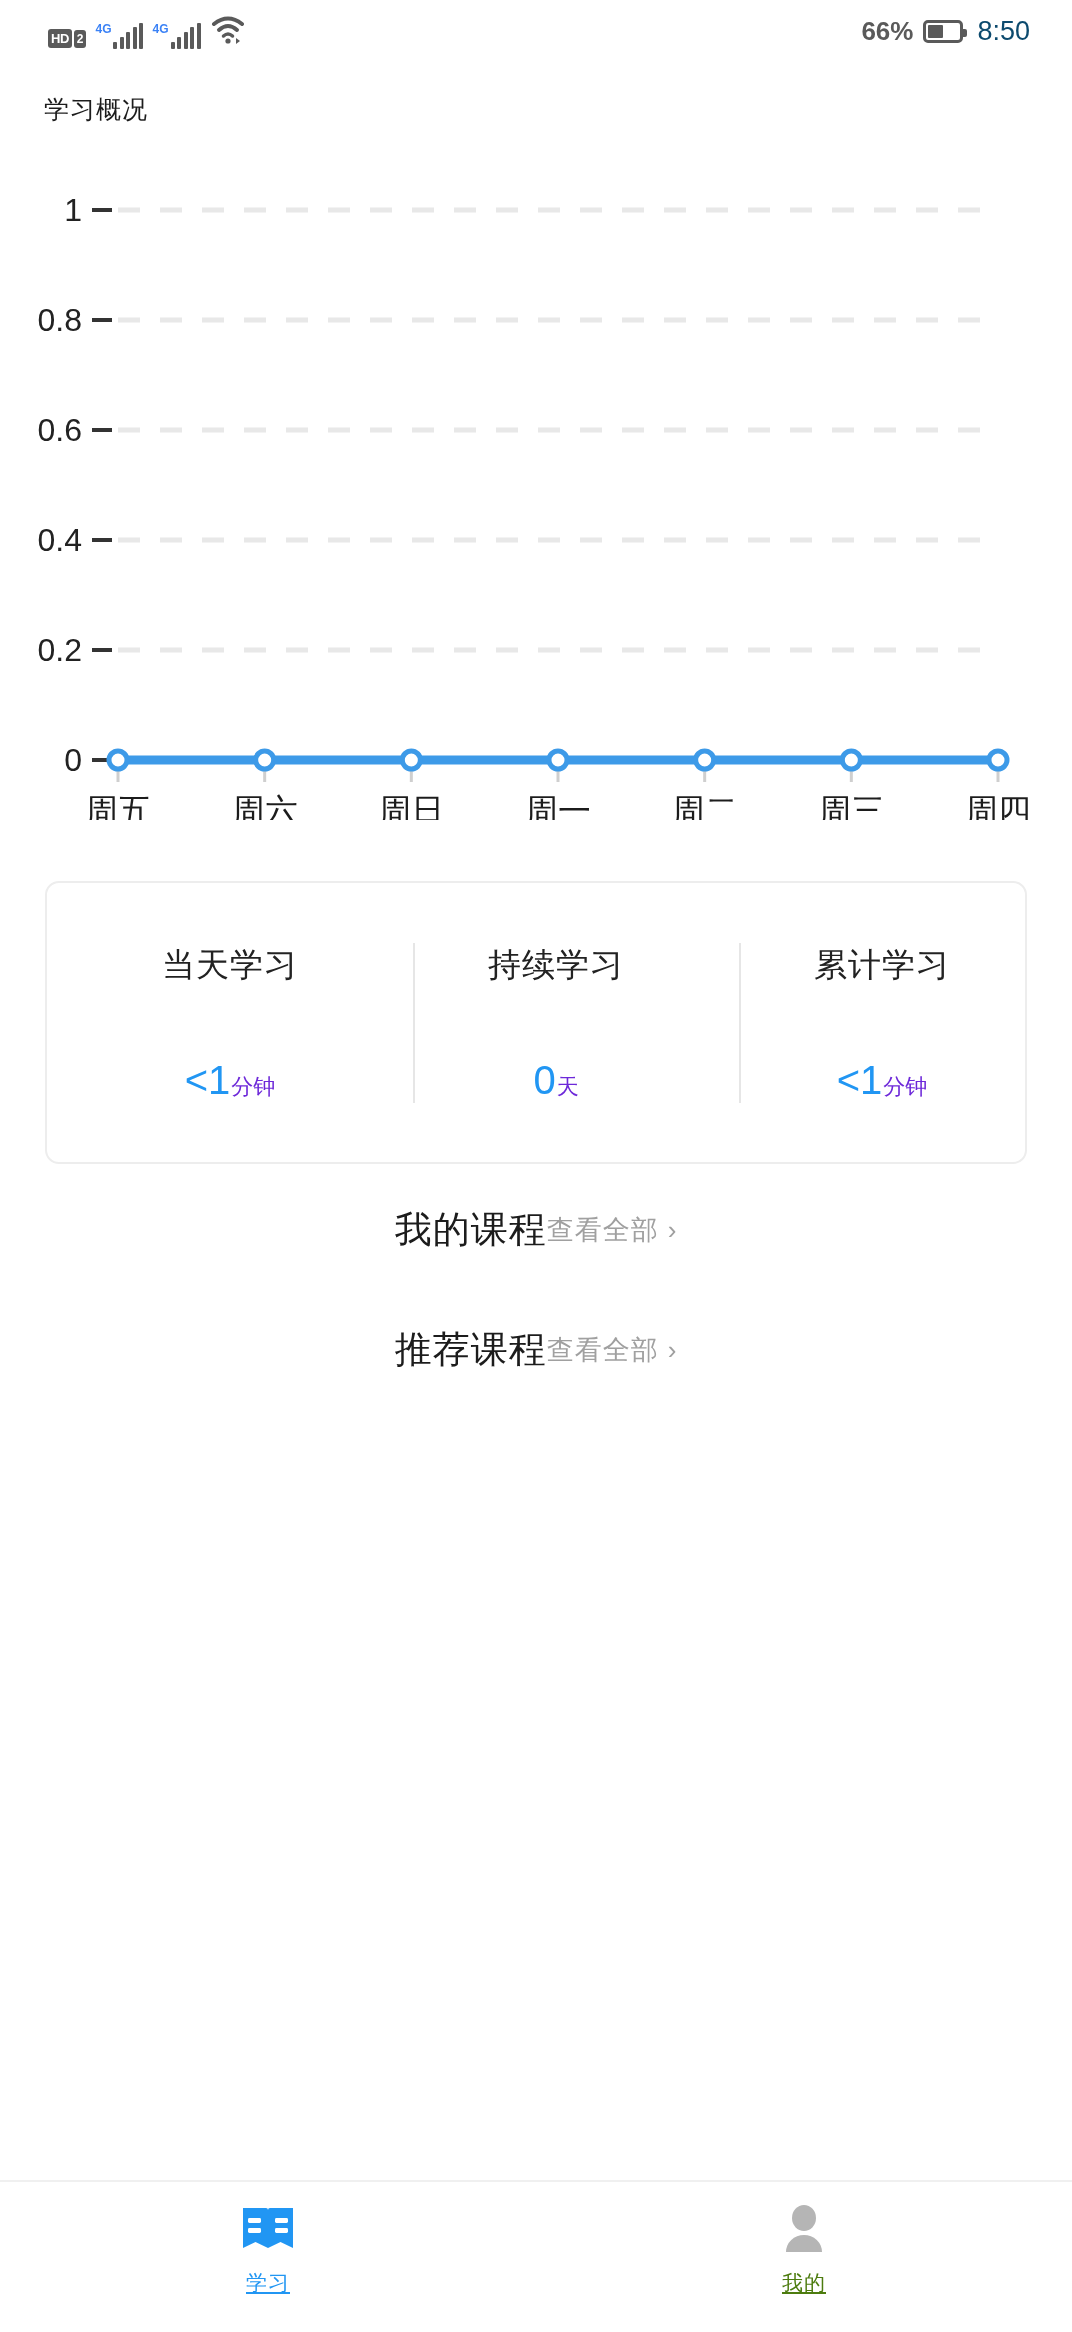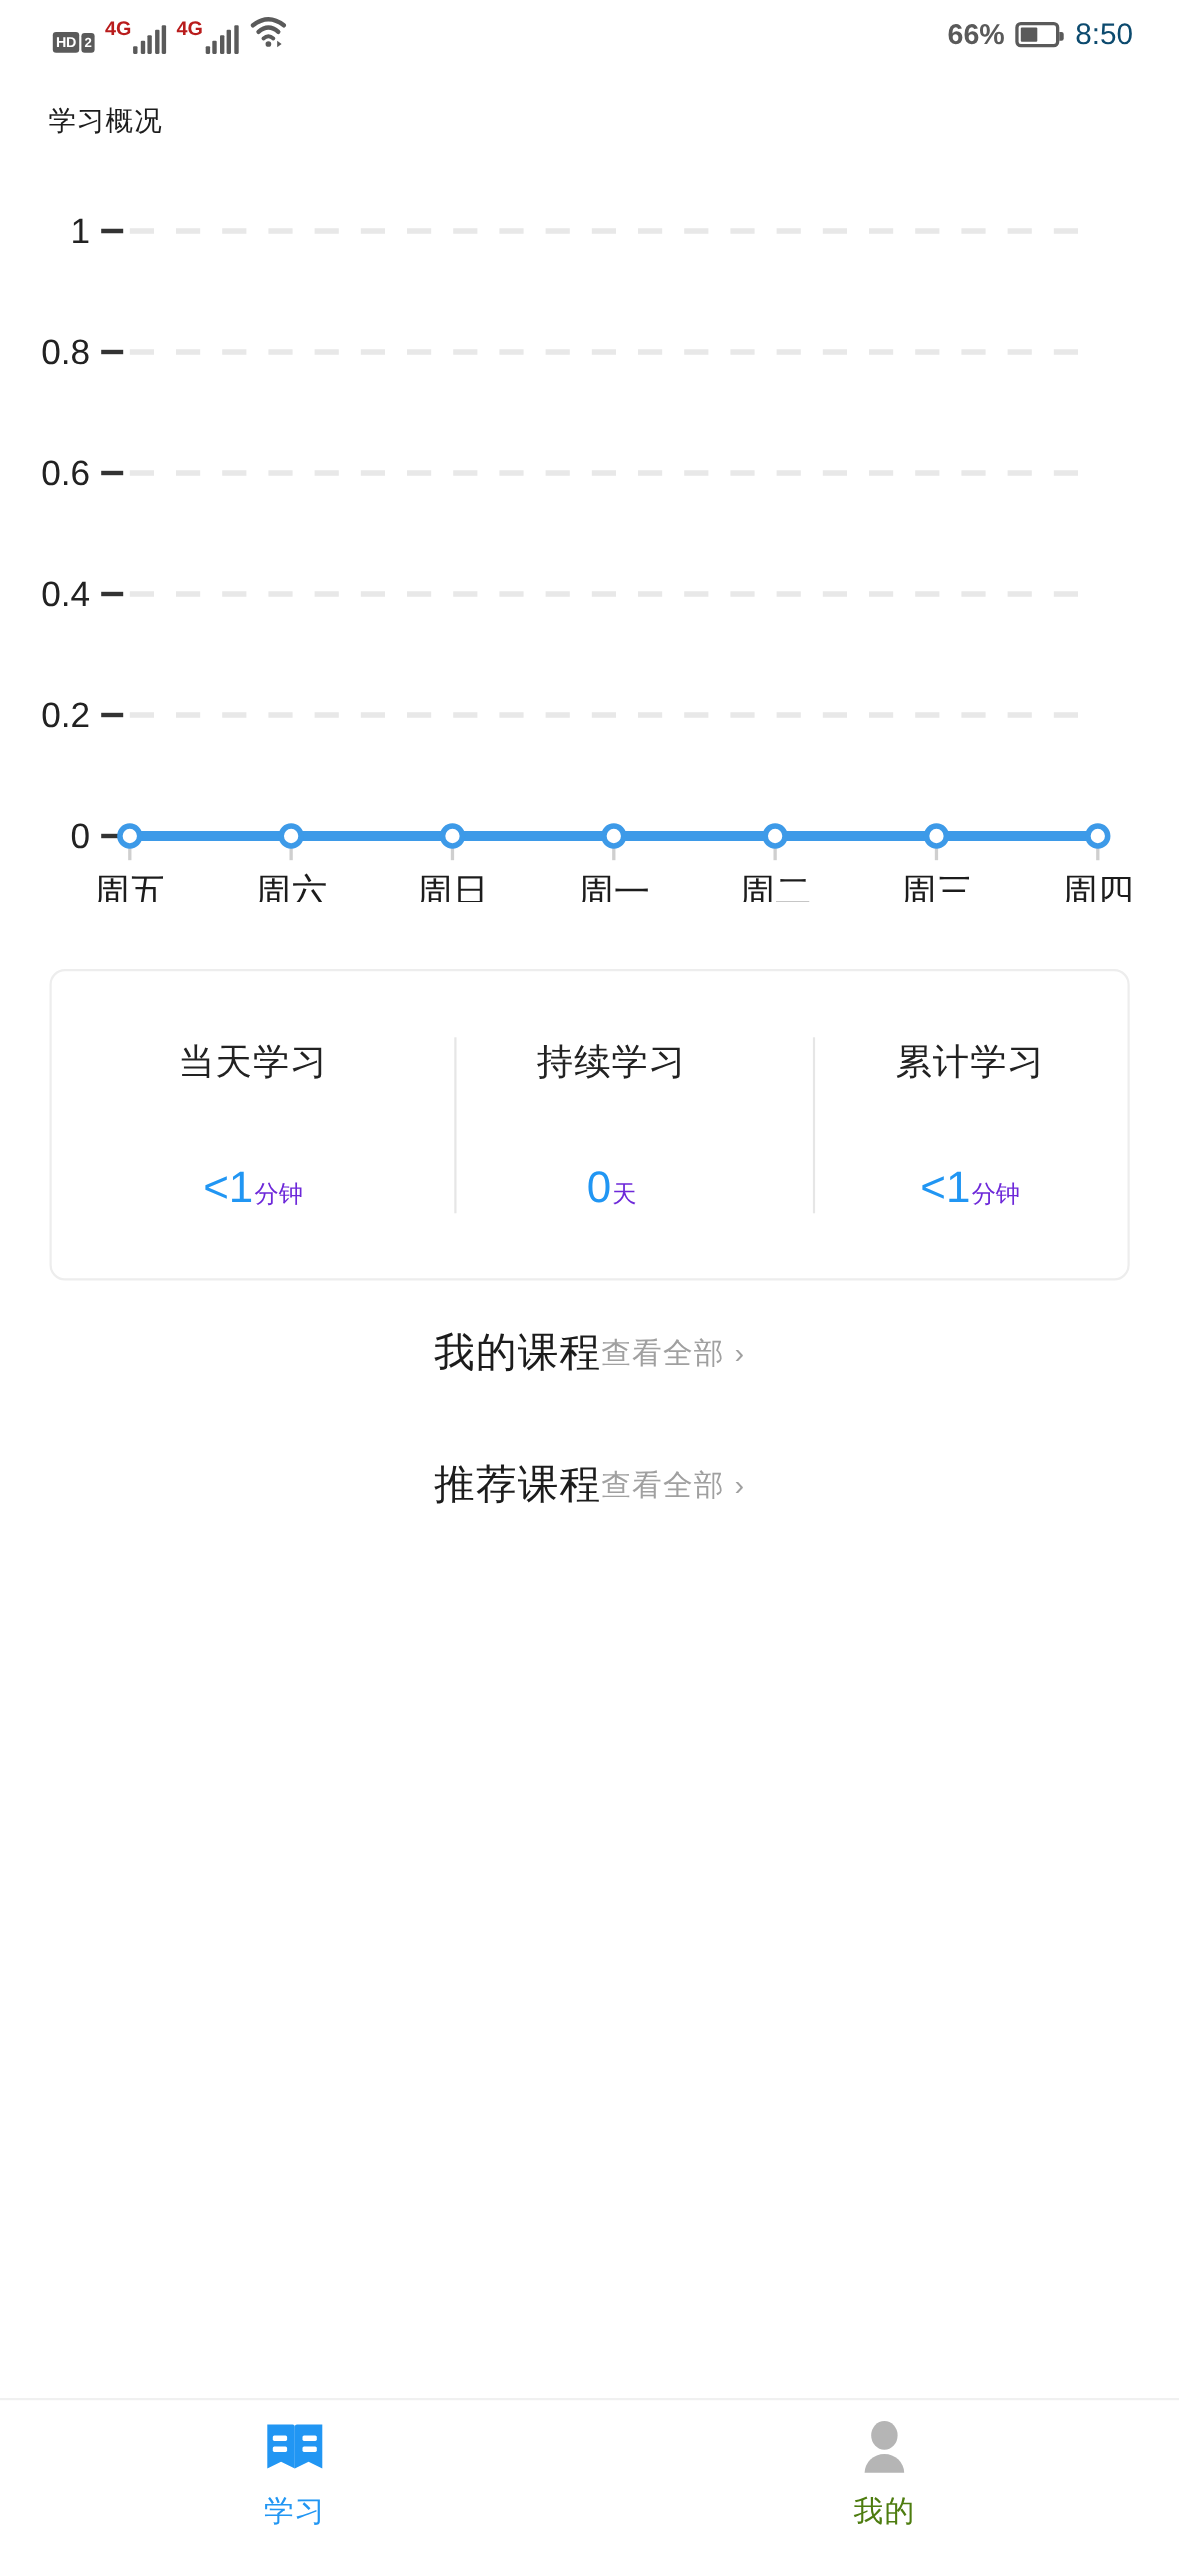--- a/index.html
+++ b/index.html
@@ -48,21 +48,21 @@
   .sim-box {
     background: #5a5a5a;
     color: #ffffff;
     font-size: 12px;
     font-weight: bold;
     line-height: 1;
     padding: 3px 3px;
     border-radius: 3px;
   }
   .sig-group { display: flex; align-items: flex-end; gap: 2px; margin-bottom: 2px; }
-  .g4 { font-size: 18px; color: #b91c1c; line-height: 1; margin-bottom: 14px; font-weight: 600;}
+  .g4 { font-size: 12px; color: #3b82f6; line-height: 1; margin-bottom: 14px; font-weight: 600;}
   .bars { display: flex; align-items: flex-end; gap: 2.5px; height: 26px; }
   .bars i { display:block; width: 4px; background: #5a5a5a; border-radius: 1px; }
   .bars i:nth-child(1){ height: 7px; }
   .bars i:nth-child(2){ height: 12px; }
   .bars i:nth-child(3){ height: 17px; }
   .bars i:nth-child(4){ height: 22px; }
   .bars i:nth-child(5){ height: 26px; }
   .wifi { margin-bottom: 2px; }
 
   .battery-pct { font-size: 26px; color: #5a5a5a; letter-spacing: 0px; font-weight: bold; }
@@ -185,21 +185,21 @@
   }
   .nav-item {
     flex: 1 1 0;
     display: flex;
     flex-direction: column;
     align-items: center;
     justify-content: center;
     gap: 13px;
     padding-bottom: 14px;
   }
-  .nav-label { font-size: 27px; letter-spacing: 1px; }
+  .nav-label { font-size: 21px; letter-spacing: 1px; text-decoration: underline; }
   .nav-item.active .nav-label { color: #2196f3; }
   .nav-item.inactive .nav-label { color: #4d7c0f; }
   .nav-icon { width: 56px; height: 52px; display:flex; align-items:center; justify-content:center; }
 </style>
 </head>
 <body>
 
 <div class="phone">
 
   <div class="statusbar">

